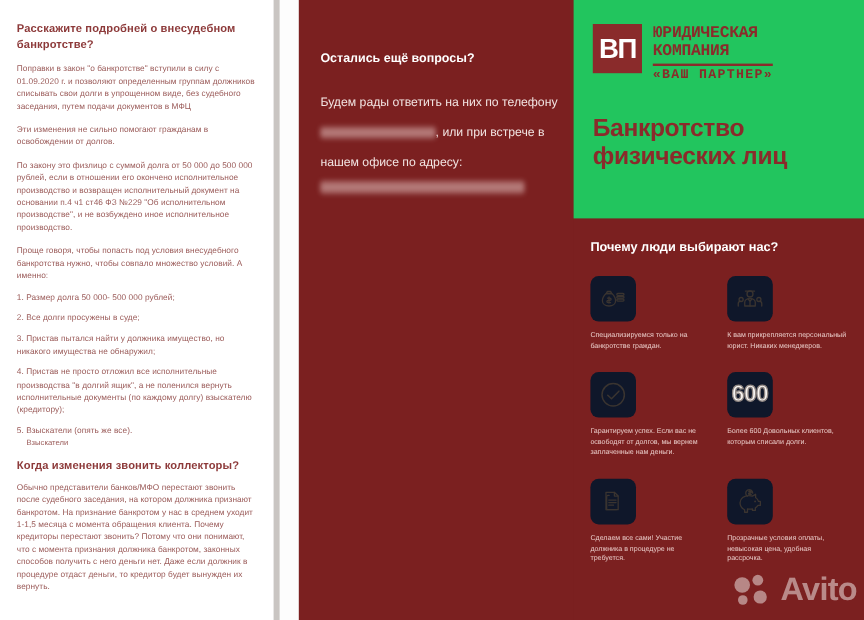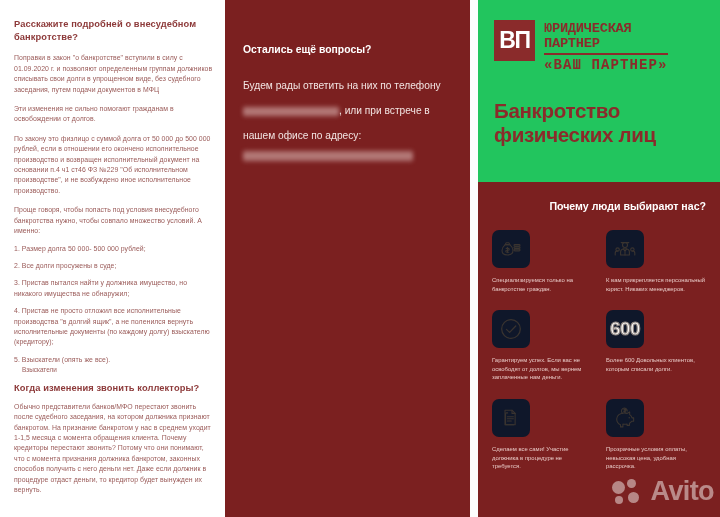--- a/index.html
+++ b/index.html
@@ -30,21 +30,21 @@
   }
   .l-p {
     font-size: 6.9px; color: #9a5a58; line-height: 10.4px;
     margin-top: 9px; letter-spacing: .05px;
   }
   .l-p.tight { margin-top: 7px; }
   .l-sub { font-size: 6.4px; color: #9a5a58; line-height: 9.5px; padding-left: 8px; }
 
   
   #mid-col {
-    position: absolute; left: 225px; top: 0; width: 245px; height: 517px;
+    position: absolute; left: 249px; top: 0; width: 245px; height: 517px;
     background: #7b2020;
   }
   #mid-inner { padding: 42px 18px 0 18px; }
   .m-h {
     font-size: 10.4px; font-weight: bold; color: #ffffff; line-height: 15px;
   }
   .m-p {
     font-size: 10.2px; color: #f2e4e2; line-height: 25px; margin-top: 16px;
   }
   .redact {
@@ -94,31 +94,31 @@
     color: #ffffff; font-size: 23px; font-weight: bold;
     letter-spacing: -1.2px; line-height: 1;
   }
   #logo-text { padding-top: 1px; font-family: Liberation Mono, monospace; }
   .logo-l1, .logo-l2 {
     font-size: 13.6px; font-weight: bold; color: #8a2b2b;
     line-height: 15.2px; letter-spacing: -.2px;
   }
   #logo-rule { height: 1.4px; background: #8a2b2b; margin: 2px 0 2px 0; }
   .logo-l3 {
-    font-size: 14px; font-weight: bold; color: #8a2b2b;
+    font-size: 11px; font-weight: bold; color: #8a2b2b;
     letter-spacing: 1.1px; text-align: right;
   }
   #headline { margin-top: 26px; }
   .hl {
     font-size: 20.5px; font-weight: bold; color: #8a2b2b;
     line-height: 24.5px; letter-spacing: -.3px;
   }
 
   #why { position: absolute; left: 0; top: 182px; width: 242px; padding: 18px 14px 0 14px; }
-  #why-title { font-size: 10.6px; font-weight: bold; color: #ffffff; text-align: right; }
+  #why-title { font-size: 10.6px; font-weight: bold; color: #ffffff; }
   #why-grid {
     display: grid; grid-template-columns: 1fr 1fr;
     column-gap: 14px; row-gap: 17px; margin-top: 18px;
   }
   .why-item { }
   .why-icon {
     width: 38px; height: 38px; background: #0f172a; border-radius: 7px;
     display: flex; align-items: center; justify-content: center;
   }
   .why-icon svg { display: block; }
@@ -251,21 +251,21 @@
 
   <div id="right-col">
 
     <div id="logo-panel">
       <div id="logo-row">
         <div id="logo-mark">
           <span>ВП</span>
         </div>
         <div id="logo-text">
           <div class="logo-l1">ЮРИДИЧЕСКАЯ</div>
-          <div class="logo-l2">ПАРТНЕР</div>
+          <div class="logo-l2">КОМПАНИЯ</div>
           <div id="logo-rule"></div>
           <div class="logo-l3">«ВАШ ПАРТНЕР»</div>
         </div>
       </div>
       <div id="headline">
         <div class="hl">Банкротство</div>
         <div class="hl">физических лиц</div>
       </div>
     </div>
 

